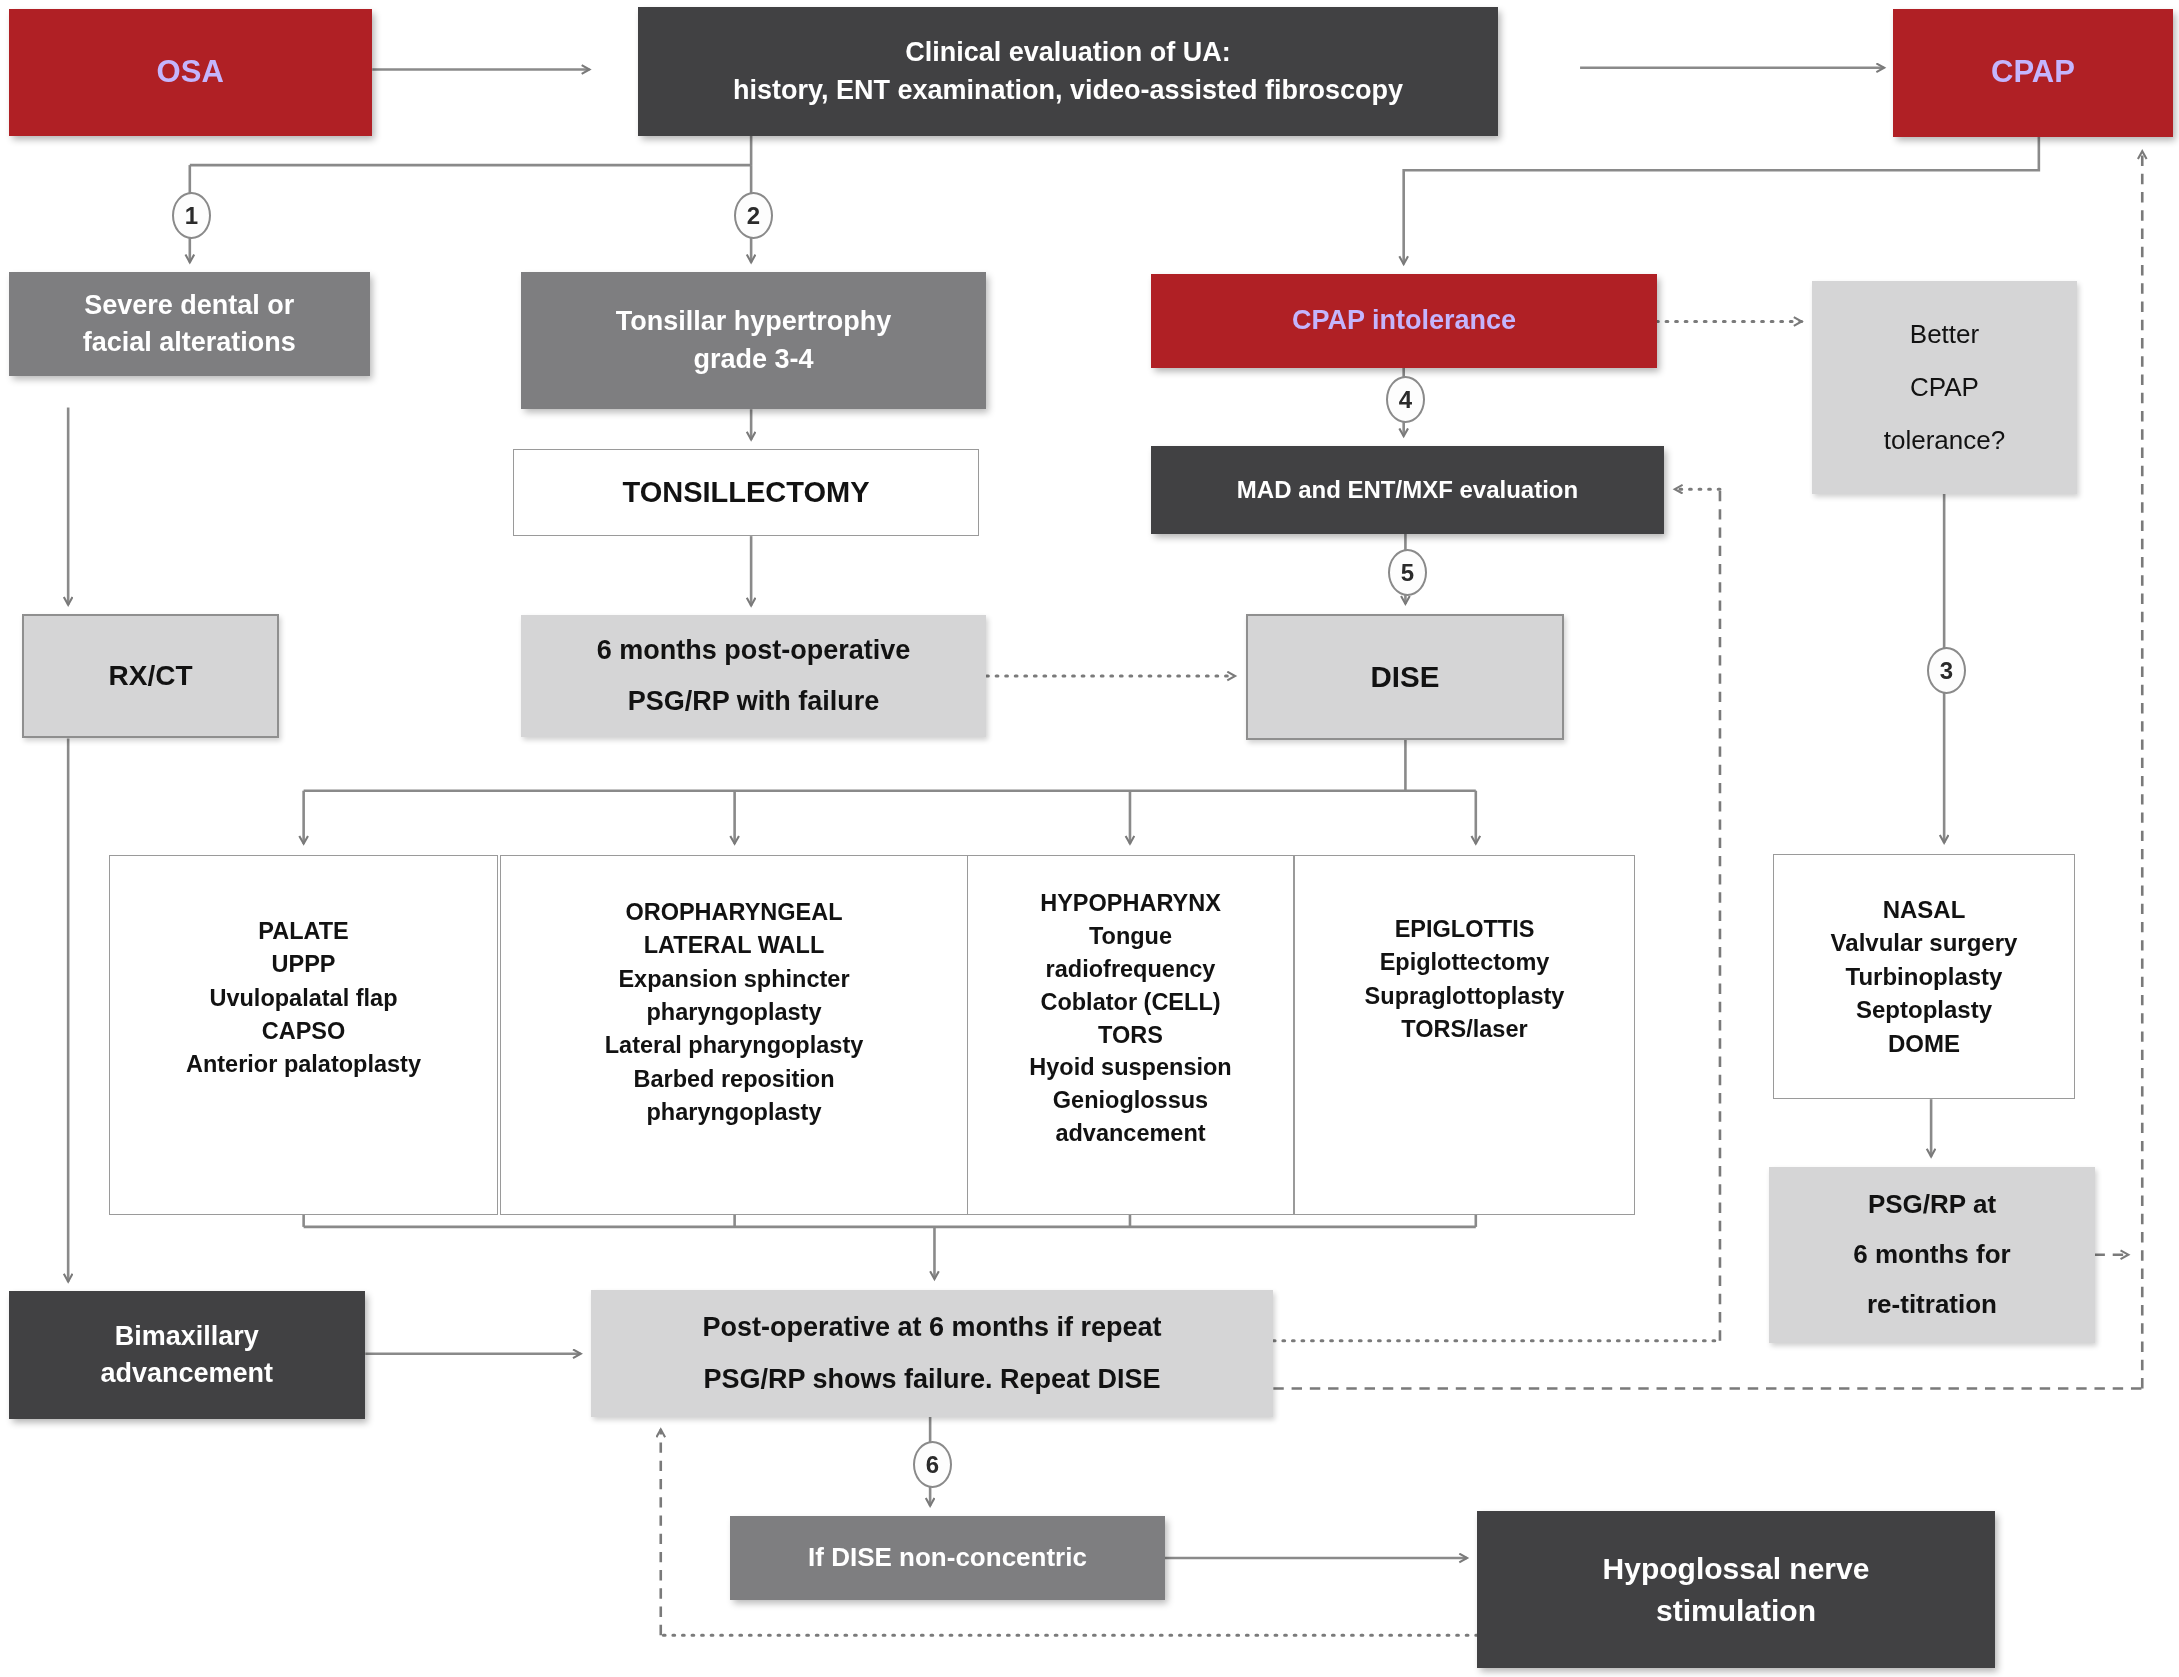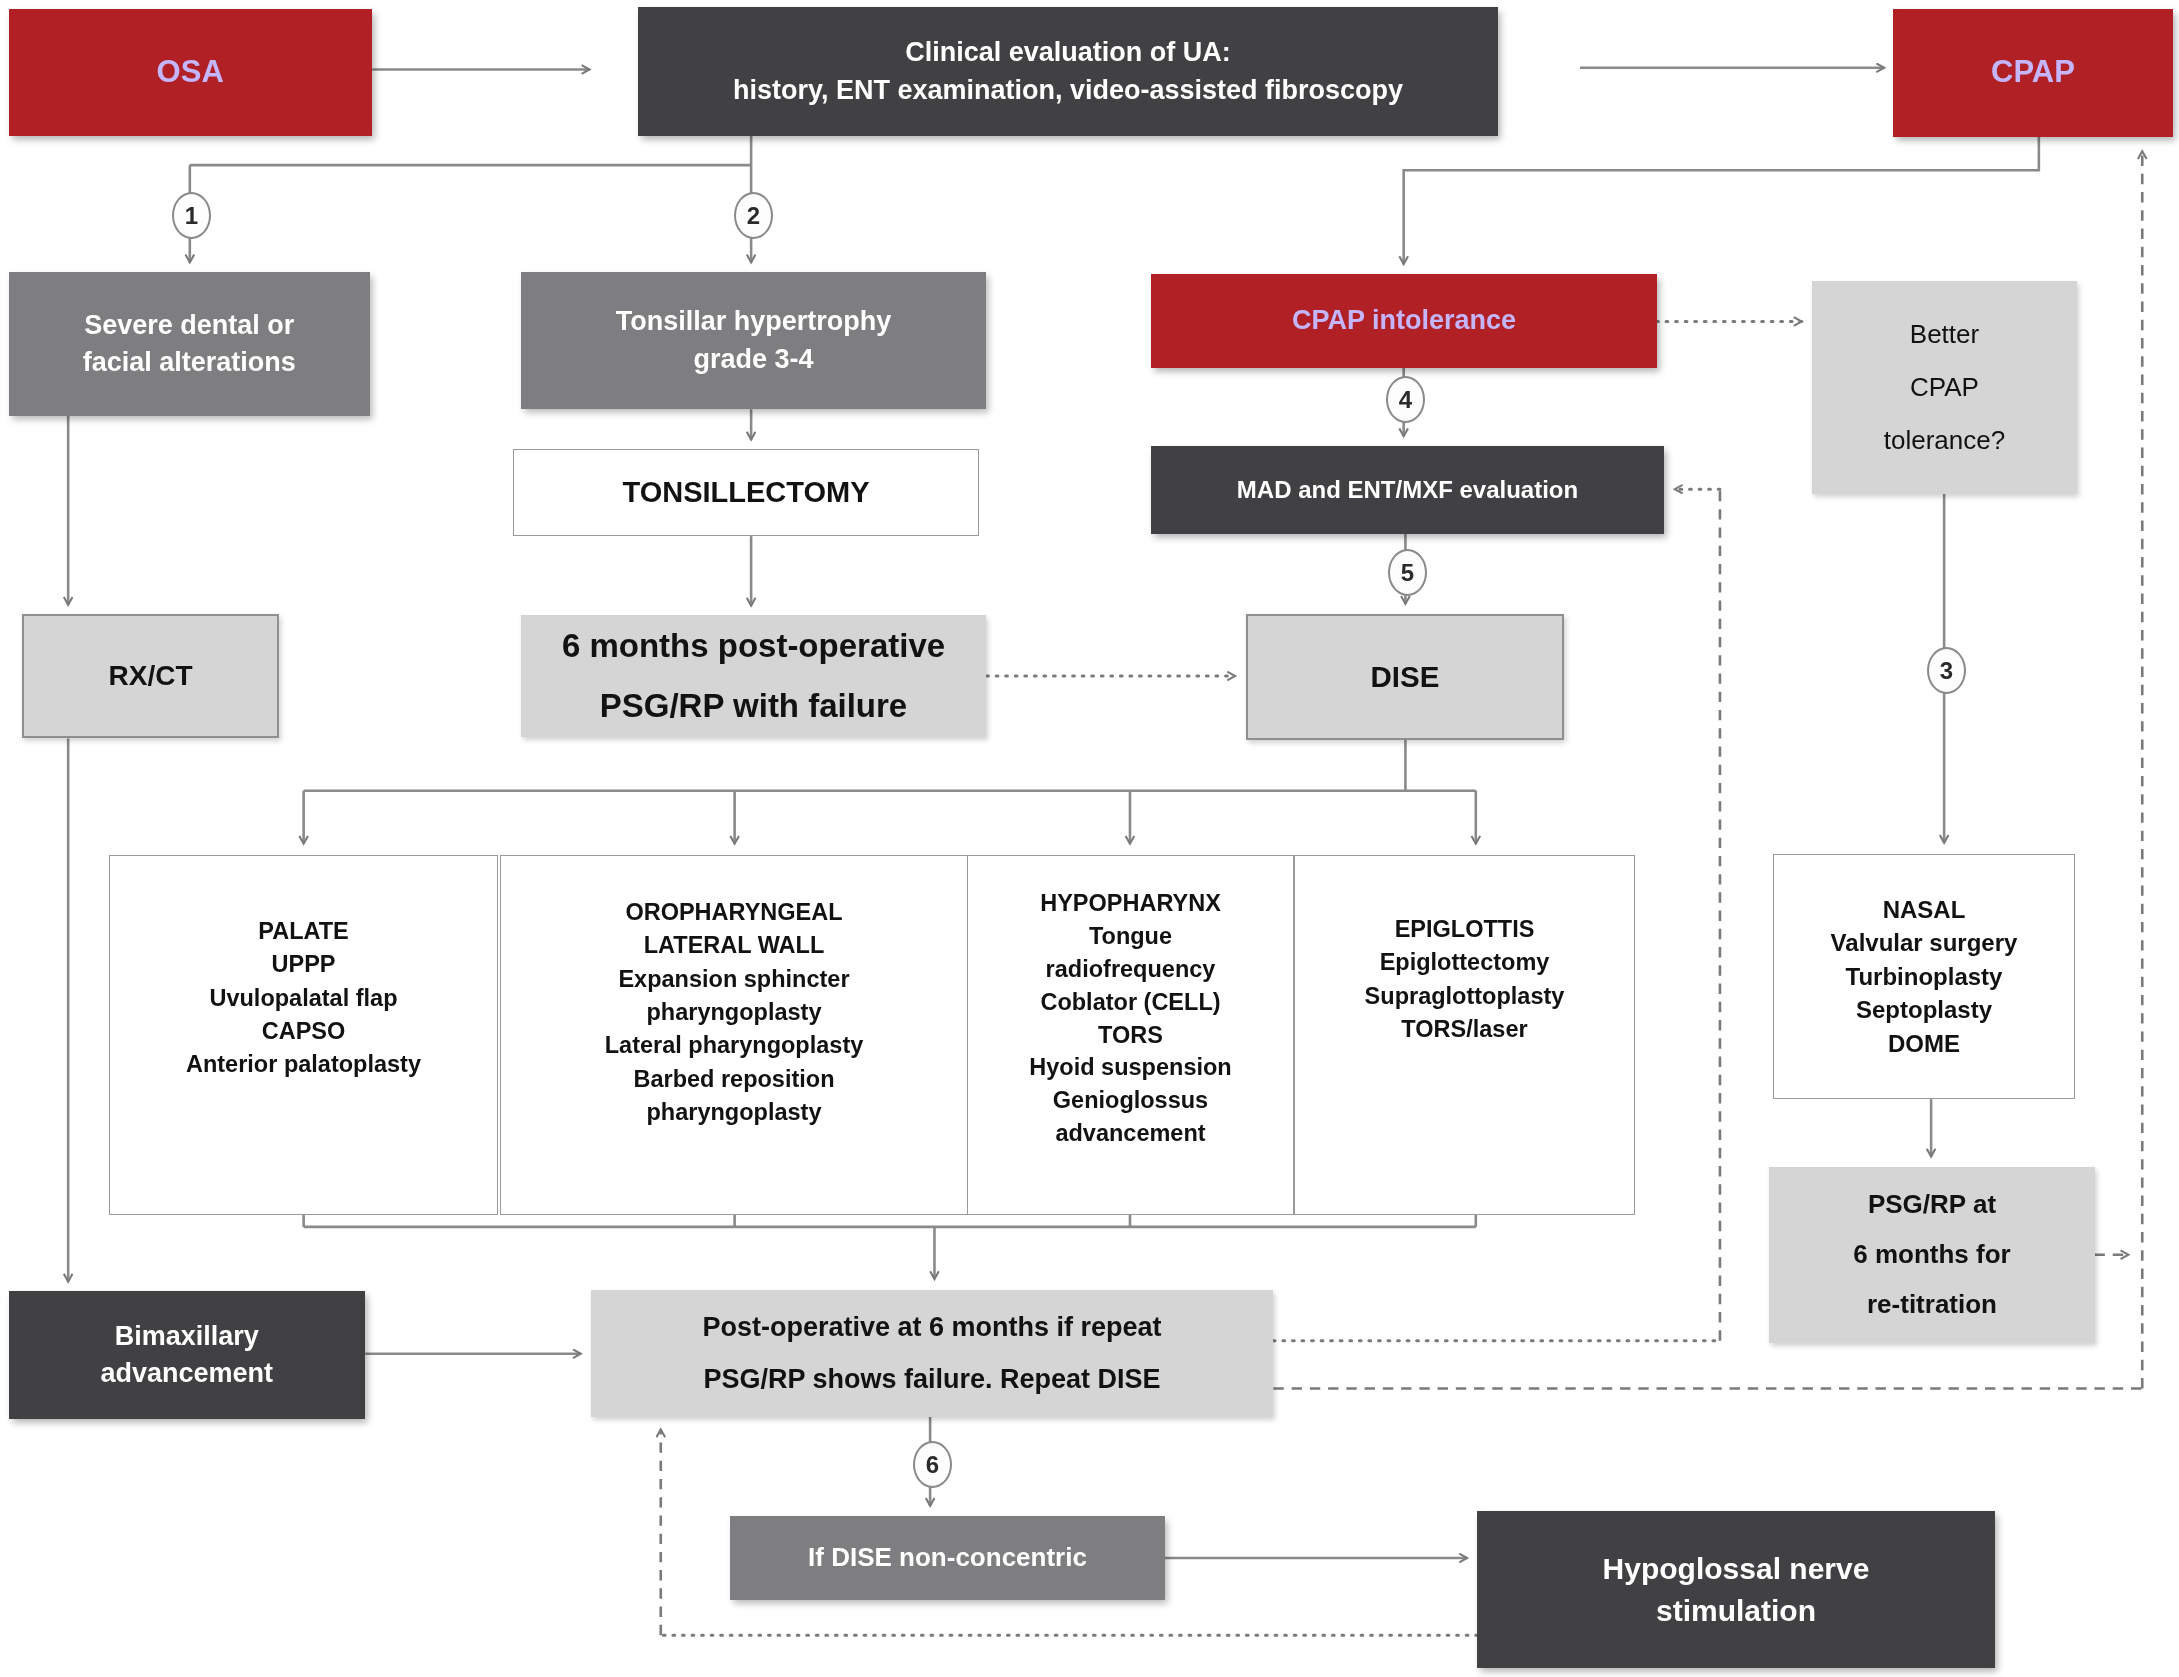--- a/index.html
+++ b/index.html
@@ -98,21 +98,21 @@
 
   <div class="node dark" style="left:598px;top:7px;width:860px;height:129px;font-size:27px;margin-left:40px;">
     <span>Clinical evaluation of UA:</span>
     <span>history, ENT examination, video-assisted fibroscopy</span>
   </div>
 
   <div class="node red" style="left:1893px;top:8.7px;width:280px;height:128px;font-size:31px;">
     <span>CPAP</span>
   </div>
 
-  <div class="node gray" style="left:8.7px;top:272px;width:361px;height:144px;font-size:27px;">
+  <div class="node gray" style="left:8.7px;top:272px;width:361px;height:104px;font-size:27px;">
     <span>Severe dental or</span>
     <span>facial alterations</span>
   </div>
 
   <div class="node gray" style="left:521px;top:272px;width:465px;height:137px;font-size:27px;">
     <span>Tonsillar hypertrophy</span>
     <span>grade 3-4</span>
   </div>
 
   <div class="node red" style="left:1151px;top:274px;width:506px;height:94px;font-size:27px;">
@@ -130,21 +130,21 @@
   </div>
 
   <div class="node dark" style="left:1151px;top:446px;width:513px;height:88px;font-size:24px;">
     <span>MAD and ENT/MXF evaluation</span>
   </div>
 
   <div class="node lightb" style="left:22px;top:614px;width:257px;height:124px;font-size:28px;">
     <span>RX/CT</span>
   </div>
 
-  <div class="node light" style="left:521px;top:615px;width:465px;height:122px;font-size:33px;align-items:center;">
+  <div class="node light" style="left:521px;top:615px;width:465px;height:122px;font-size:27px;align-items:center;">
     <span>6 months post-operative</span>
     <span>PSG/RP with failure</span>
   </div>
 
   <div class="node lightb" style="left:1246px;top:614px;width:318px;height:126px;font-size:29.5px;">
     <span>DISE</span>
   </div>
 
   <div class="node whitebox topalign" style="left:109px;top:855px;width:389px;height:360px;font-size:23.5px;padding-top:59px;line-height:1.42;">
     <span>PALATE</span>

